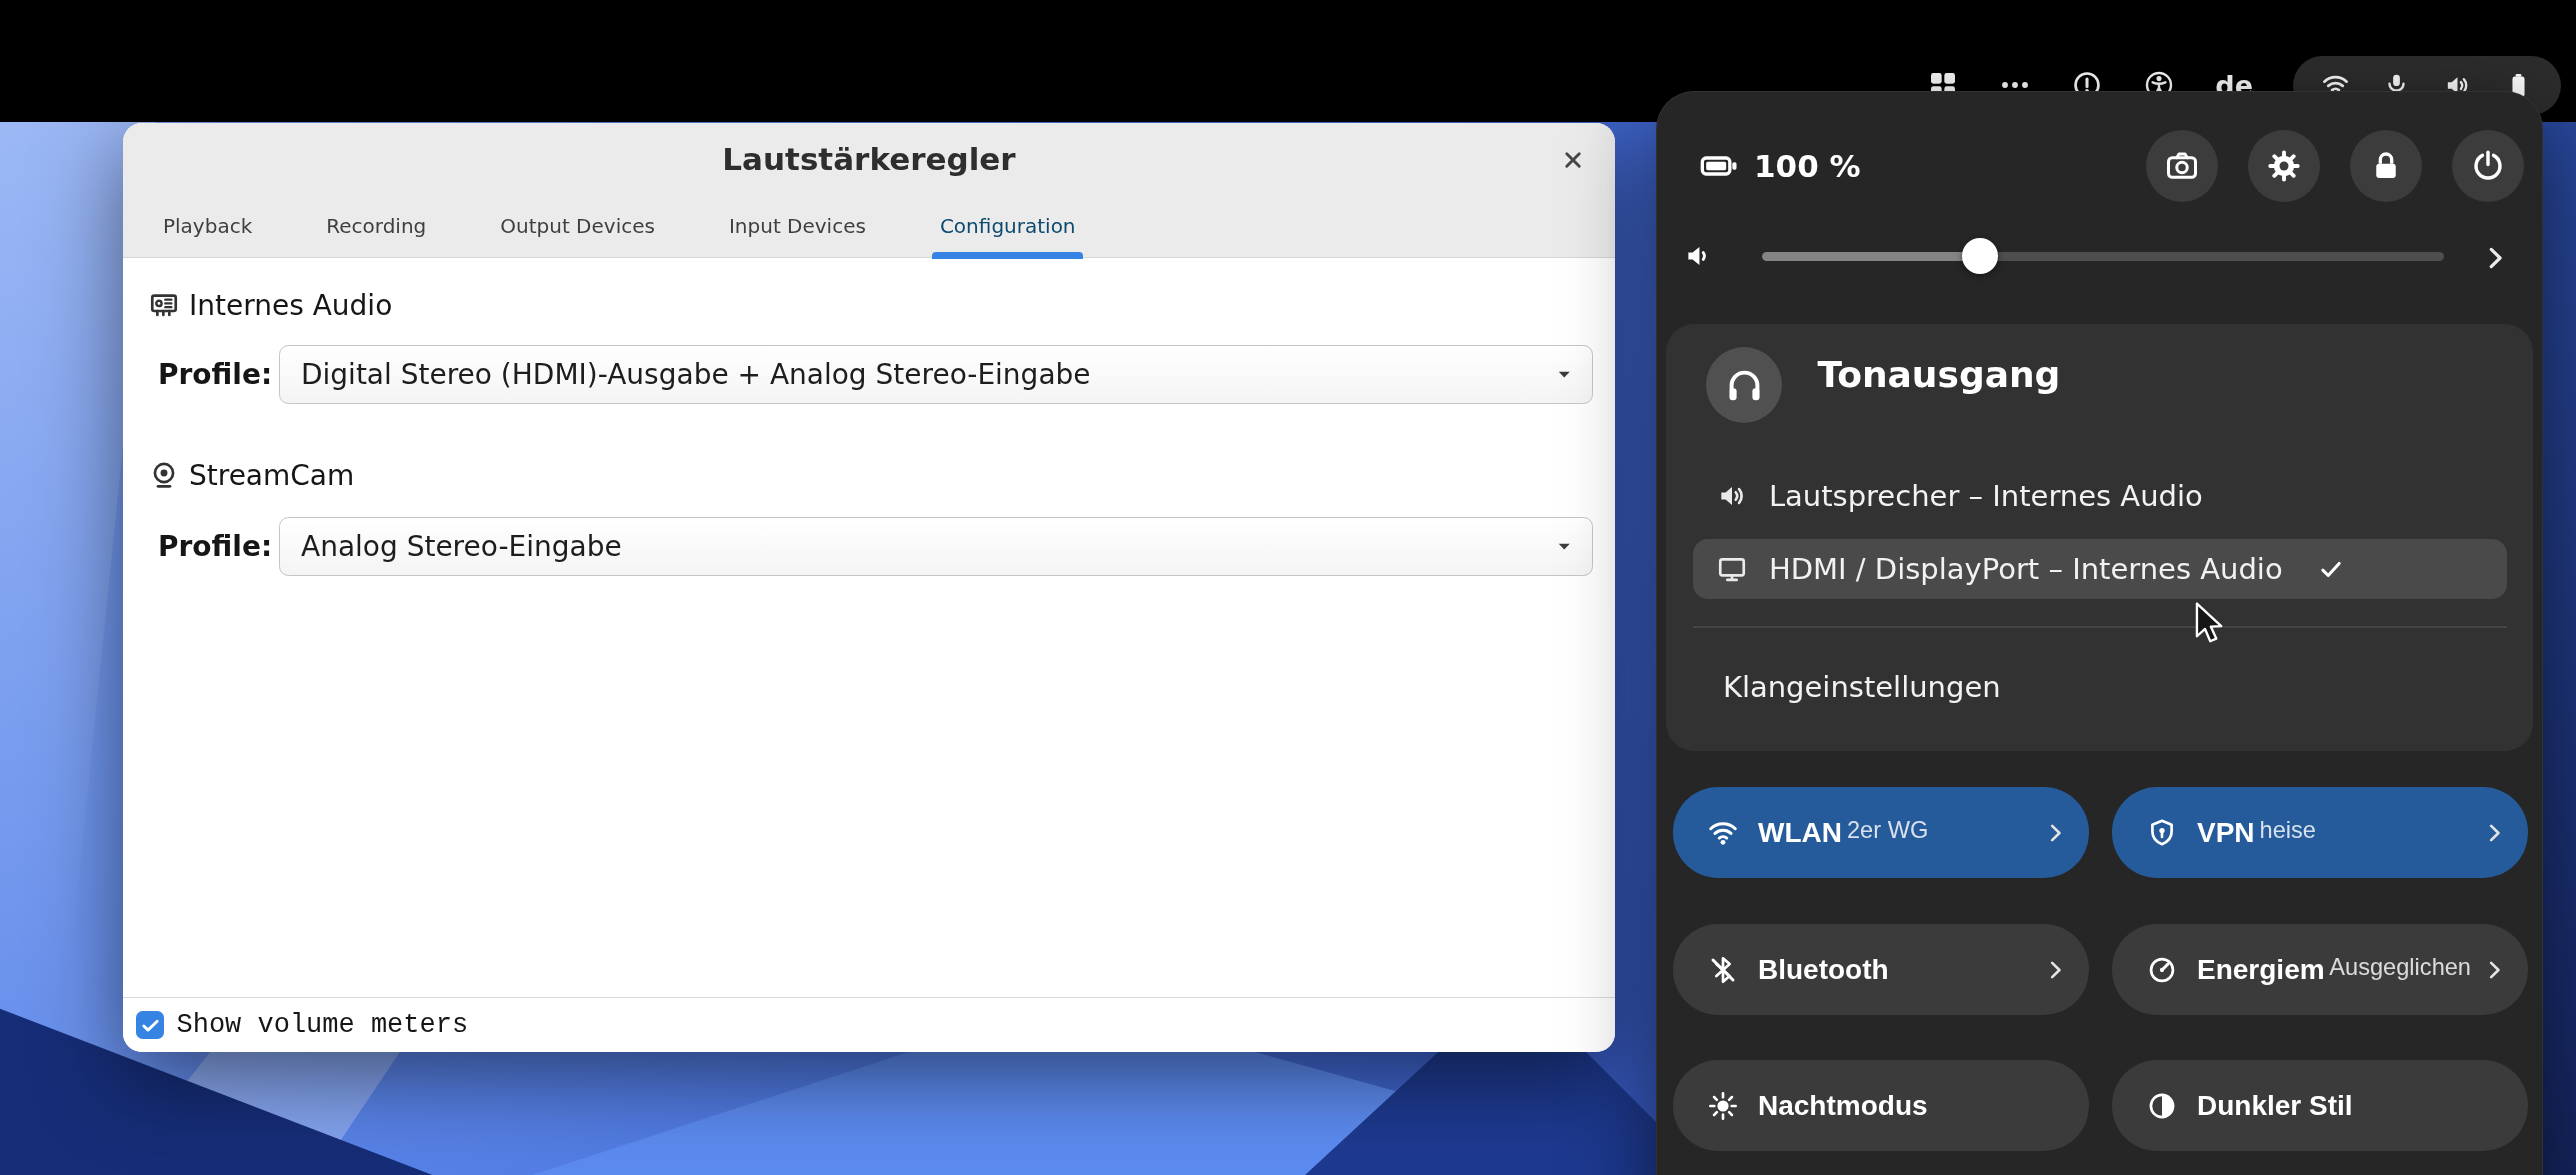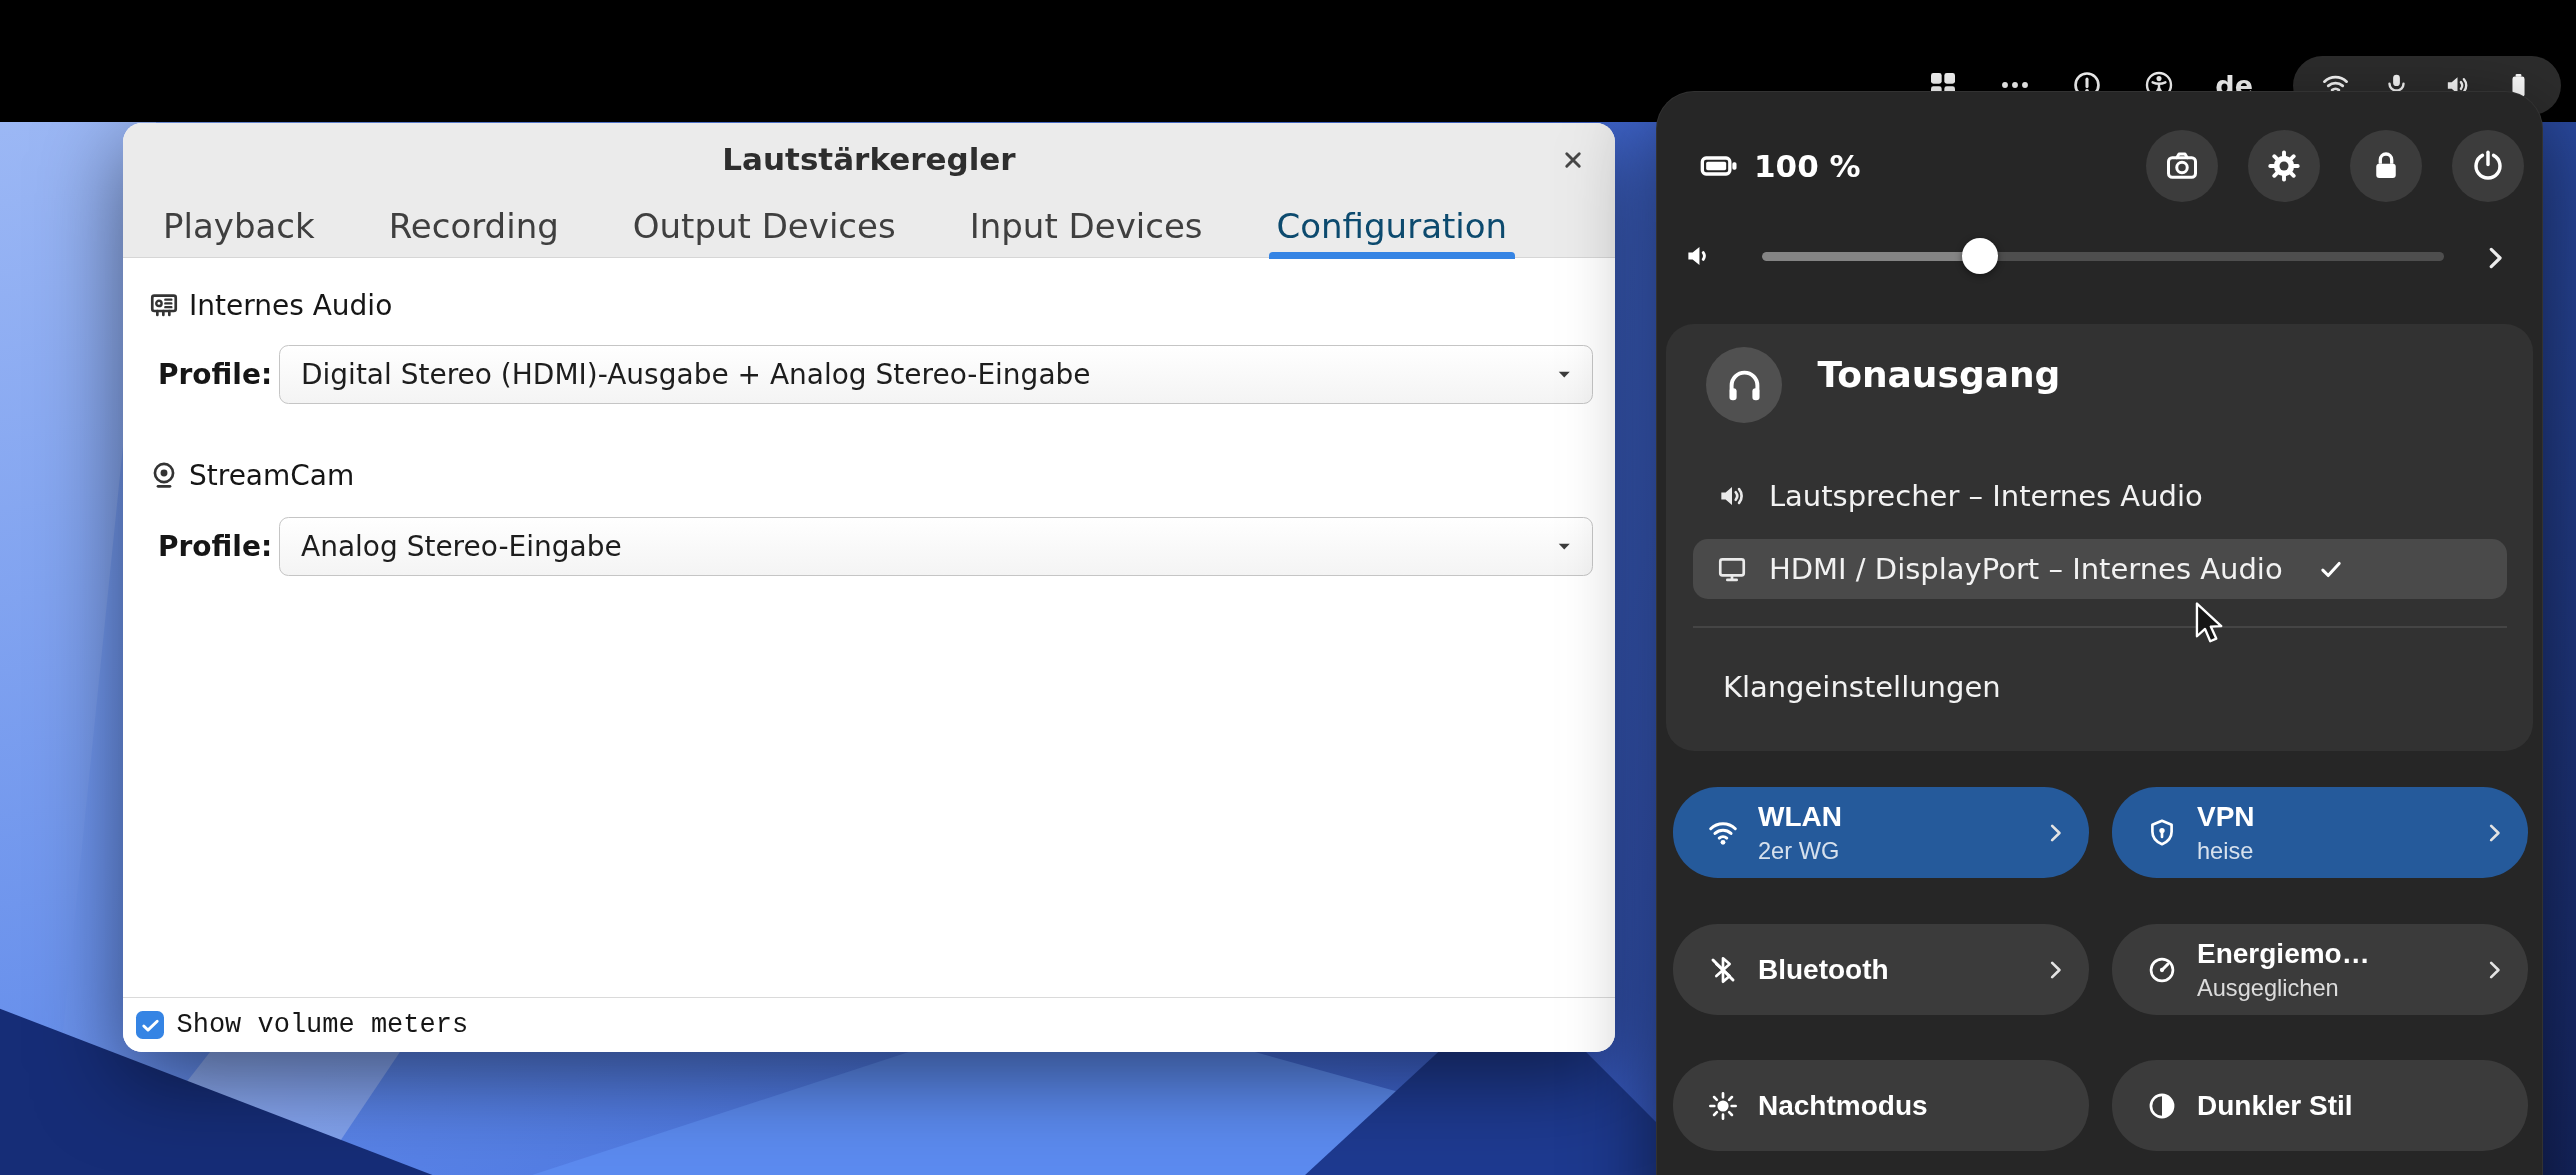--- a/index.html
+++ b/index.html
@@ -34,21 +34,21 @@
   
   .window{position:absolute;left:123px;top:123px;width:1492px;height:929px;border-radius:19px;
     background:#fff;box-shadow:0 24.6px 85px rgba(0,0,0,.5);overflow:hidden;}
   .headerbar{position:absolute;left:0;top:0;width:100%;height:73px;background:#ebebeb;}
   .win-title{position:absolute;left:0;right:0;top:0;height:73px;line-height:73px;text-align:center;
     font-size:31px;font-weight:700;color:#2e2e2e;}
   .close-btn{position:absolute;right:21px;top:16px;width:42px;height:42px;border:none;background:transparent;
     color:#474747;display:flex;align-items:center;justify-content:center;cursor:default;padding:0;}
   .tabbar{position:absolute;left:0;top:73px;width:100%;height:62px;background:#ebebeb;
     border-bottom:1.9px solid #d6d6d6;display:flex;padding-left:40px;gap:74px;box-sizing:border-box;}
-  .tab{position:relative;font-size:34px;color:#3f3f3f;line-height:60px;white-space:nowrap;}
+  .tab{position:relative;font-size:20px;color:#3f3f3f;line-height:60px;white-space:nowrap;}
   .tab.active{color:#0c4a6e;}
   .tab.active::after{content:"";position:absolute;left:-7.6px;right:-7.6px;bottom:-1.9px;height:6.6px;
     border-radius:3.8px 3.8px 0 0;background:#3584e4;}
 
   .dev-row{position:absolute;left:24.6px;height:42px;display:flex;align-items:center;gap:9.4px;
     font-size:28px;color:#161616;}
   .dev-ic{color:#333;}
   .profile-row{position:absolute;left:0;width:100%;height:49px;}
   .profile-label{position:absolute;left:35px;top:0;height:59px;line-height:59px;font-size:28px;font-weight:700;color:#161616;}
   .dropdown{position:absolute;left:156px;top:0;width:1314px;height:59px;border:1.9px solid #c5c5c5;border-radius:9.4px;
@@ -87,21 +87,21 @@
   .qs-item .it-ic{color:#eaeaea;flex:none;}
   .qs-item.selected{background:#4a4a4a;height:60px;}
   .qs-item .check{margin-left:13.2px;color:#fff;}
   .qs-divider{position:absolute;left:26.5px;top:302px;width:814px;height:1.9px;background:#454545;}
   .qs-item.link{padding-left:30px;}
 
   .qs-toggle{position:absolute;width:416px;height:91px;border-radius:45px;border:none;background:#3b3b3b;
     color:#fff;display:flex;align-items:center;padding:0 57px 0 34px;gap:19px;text-align:left;box-sizing:border-box;}
   .qs-toggle.active{background:#255a9b;}
   .tgl-ic{flex:none;color:#fff;}
-  .tgl-text{display:flex;flex-direction:column;gap:5px;min-width:0;}
+  .tgl-text{display:flex;flex-direction:row;gap:5px;min-width:0;}
   .tgl-title{font-size:28px;font-weight:700;line-height:32px;white-space:nowrap;overflow:hidden;}
   .tgl-sub{font-size:23.6px;color:rgba(255,255,255,.82);line-height:26.5px;white-space:nowrap;}
   .tgl-arrow{position:absolute;right:21px;top:50%;transform:translateY(-50%);color:#e3e3e3;}
 
   .cursor{position:absolute;left:2189px;top:601px;}
 </style>
 </head>
 <body>
 
 <div class="screen">

